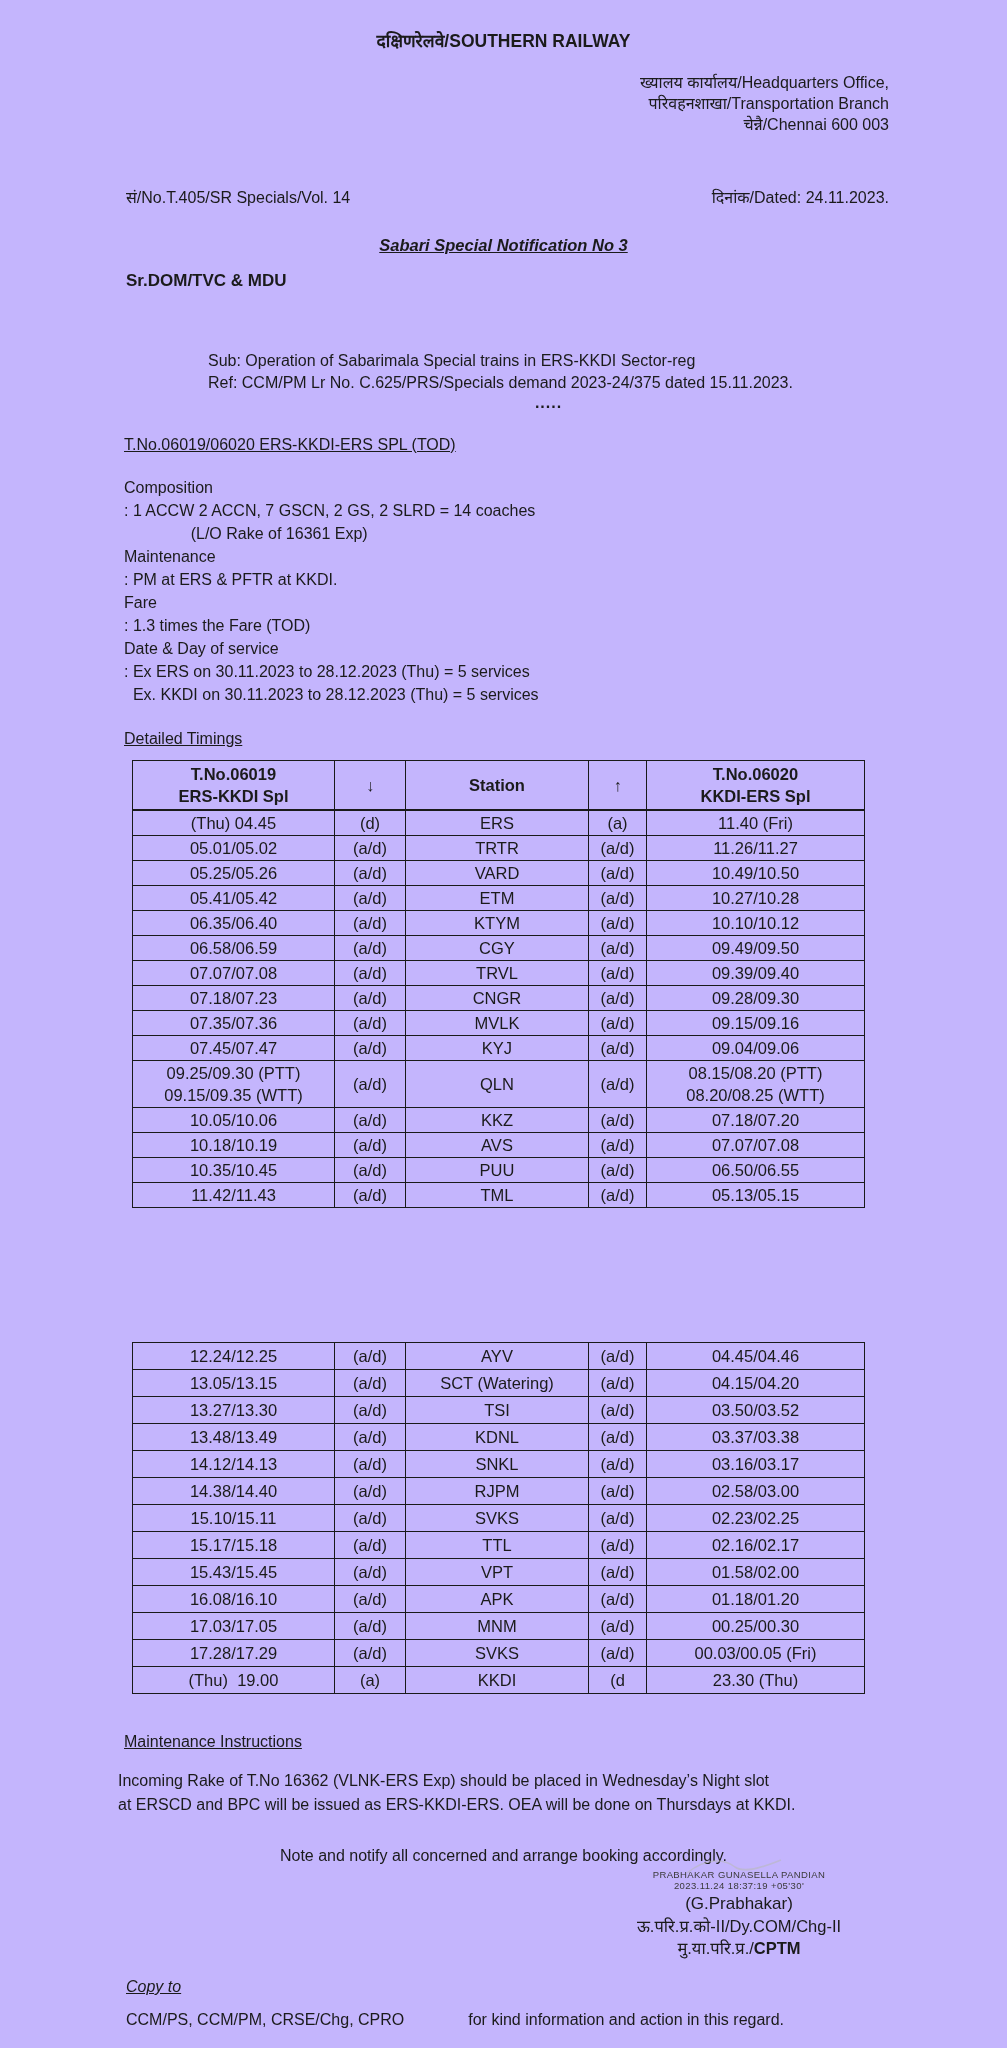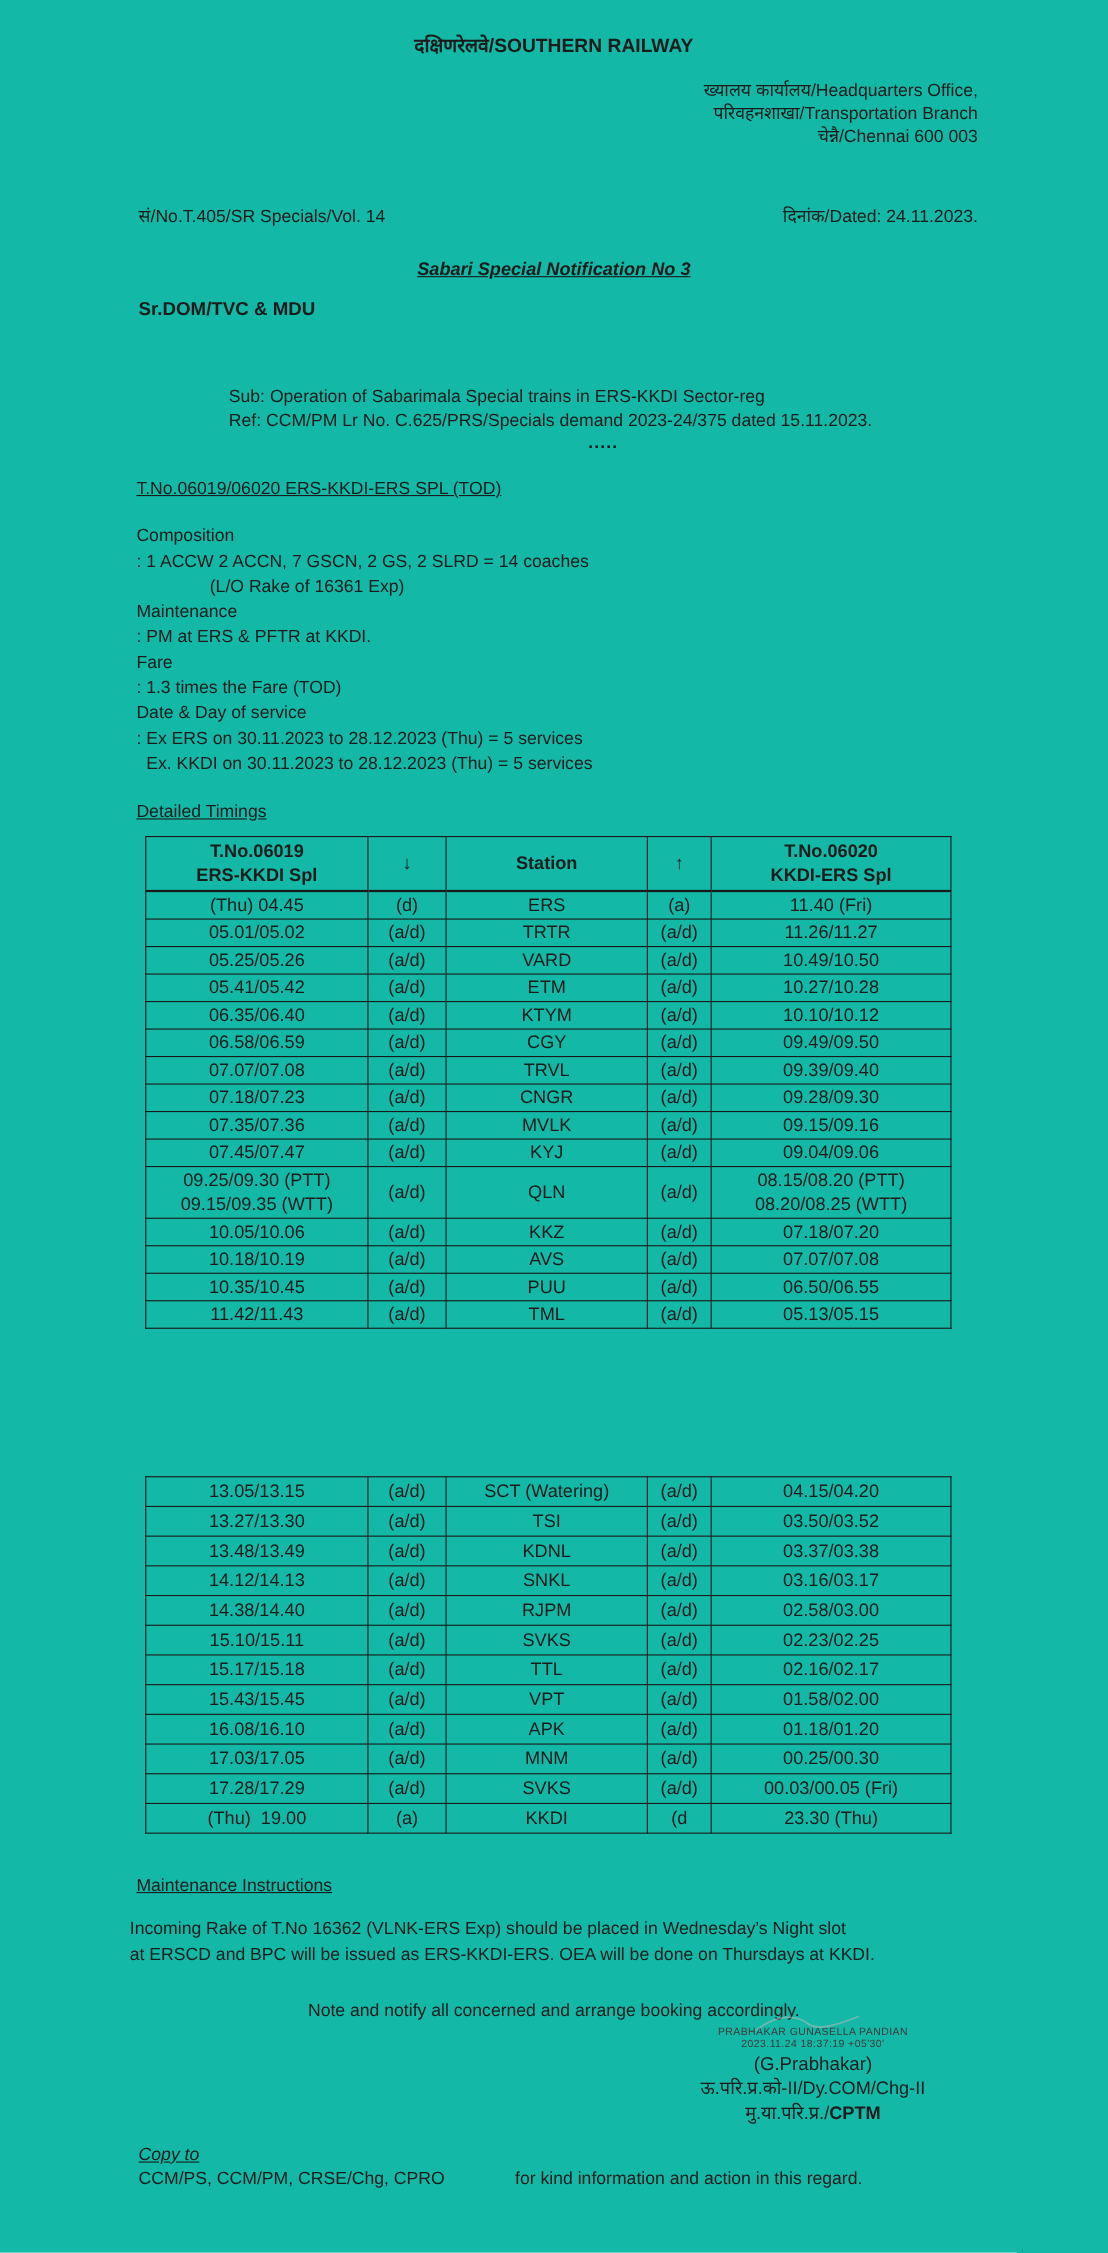--- a/index.html
+++ b/index.html
@@ -6,21 +6,21 @@
   html, body { background: #ffffff; }
   body {
     font-family: "Liberation Sans", "DejaVu Sans", sans-serif;
     color: #1b1b1b;
   }
   .page {
     position: relative;
     width: 1007px;
     height: 2048px;
     margin: 0 auto;
-    background: #14b8a6;
+    background: #c4b5fd;
     padding: 0 118px;
     overflow: hidden;
     font-size: 16px;
   }
   .doc-title {
     margin-top: 30px;
     text-align: center;
     font-weight: bold;
     font-size: 17.5px;
     line-height: 22px;
@@ -151,21 +151,21 @@
   .sig-name { font-size: 17px; line-height: 22px; margin-top: 2px; }
   .sig-desig { font-size: 16.5px; line-height: 22px; }
   .sig-cptm { font-size: 16.5px; line-height: 22px; }
   .sig-cptm .bold { font-weight: bold; }
   .footer { margin-top: 18px; padding-left: 8px; }
   .copy-to {
     font-style: italic;
     text-decoration: underline;
     line-height: 20px;
   }
-  .copy-line { line-height: 22px; display: flex; }
+  .copy-line { line-height: 22px; display: flex; margin-top: 12px; }
   .copy-purpose { margin-left: 64px; }
 </style>
 </head>
 <body>
 
 <div class="page">
 
   <div class="doc-title">दक्षिणरेलवे/SOUTHERN RAILWAY</div>
 
   <div class="office-block">
@@ -348,20 +348,27 @@
   <table class="timings" id="table2">
     <colgroup>
       <col style="width:202px">
         <col style="width:71px">
         <col style="width:183px">
         <col style="width:58px">
         <col style="width:218px">
     </colgroup>
     <tbody>
         <tr>
+          <td>12.24/12.25</td>
+          <td>(a/d)</td>
+          <td>AYV</td>
+          <td>(a/d)</td>
+          <td>04.45/04.46</td>
+        </tr>
+        <tr>
           <td>13.05/13.15</td>
           <td>(a/d)</td>
           <td>SCT (Watering)</td>
           <td>(a/d)</td>
           <td>04.15/04.20</td>
         </tr>
         <tr>
           <td>13.27/13.30</td>
           <td>(a/d)</td>
           <td>TSI</td>

